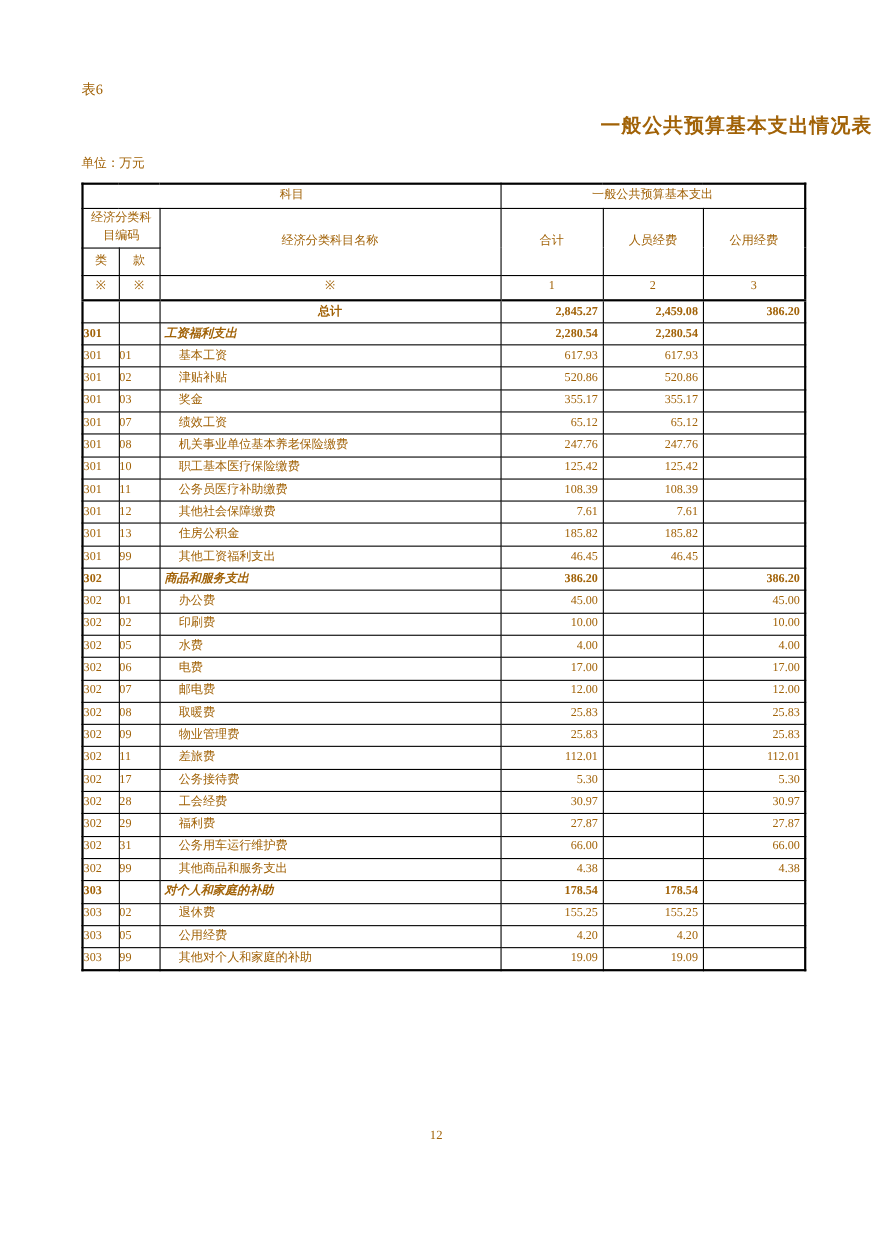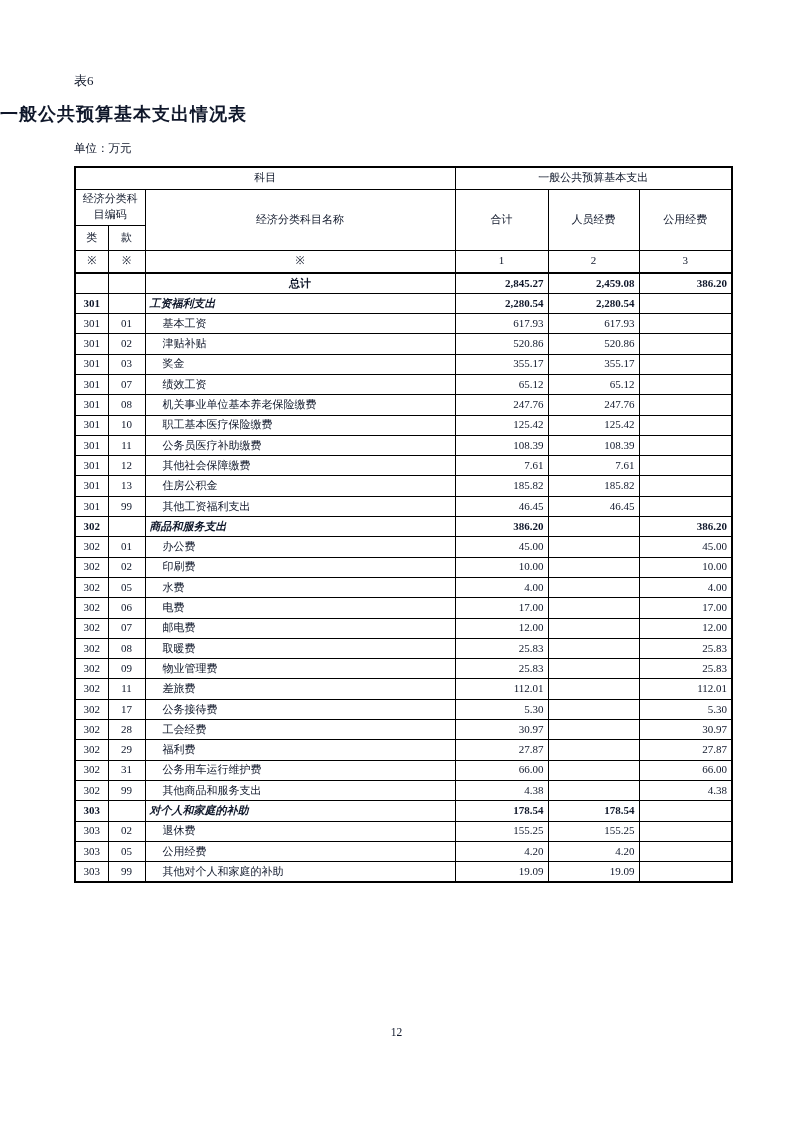--- a/index.html
+++ b/index.html
@@ -3,29 +3,29 @@
 <meta charset="utf-8">
 <style>
   * { margin:0; padding:0; box-sizing:border-box; }
   html, body { background:#e8e8e8; }
   .sheet {
     position:relative;
     width:793px; height:1122px;
     margin:0 auto;
     background:#ffffff;
     font-family:"Liberation Serif","DejaVu Serif",serif;
-    color:#0f172a;
+    color:#a16207;
   }
   .table-label {
     position:absolute; left:74px; top:72px;
     font-size:13px;
   }
   .doc-title {
     position:absolute; left:0; right:0; top:102px;
-    text-align:left;
+    text-align:right;
     font-size:18px; font-weight:bold;
     letter-spacing:1px;
     font-family:"Liberation Sans","DejaVu Sans",sans-serif;
   }
   .info-row {
     position:absolute; left:74px; width:657px; top:141px;
     display:flex; justify-content:space-between;
     font-size:11.5px;
   }
   table.budget-table {
@@ -43,21 +43,21 @@
     white-space:nowrap;
     padding:0;
     line-height:1.25;
   }
   thead th { text-align:center; vertical-align:middle; }
   tr.group-row th { height:22px;margin-left:44px; }
   th.code-group { white-space:pre-line; height:36px; line-height:1.45; }
   tr.class-row th { height:25px; }
   tr.ref-row td { height:23px; text-align:center; border-bottom:2px solid #000; }
   tbody td { height:20.3px; vertical-align:middle; }
-  td.code { text-align:center; }
+  td.code { text-align:left; }
   td.name { text-align:left; padding-left:17px; }
   td.num  { text-align:right; padding-right:4px; font-family:"Liberation Serif","DejaVu Serif",serif; }
   tr.section td { font-weight:bold; }
   tr.section td.name { padding-left:4px;font-style:italic; }
   tr.grand-total td { font-weight:bold; }
   tr.grand-total td.name { text-align:center; padding-left:0; }
   .page-number {
     position:absolute; left:0; right:0; top:1026px;
     text-align:center; font-size:11.5px;
   }

